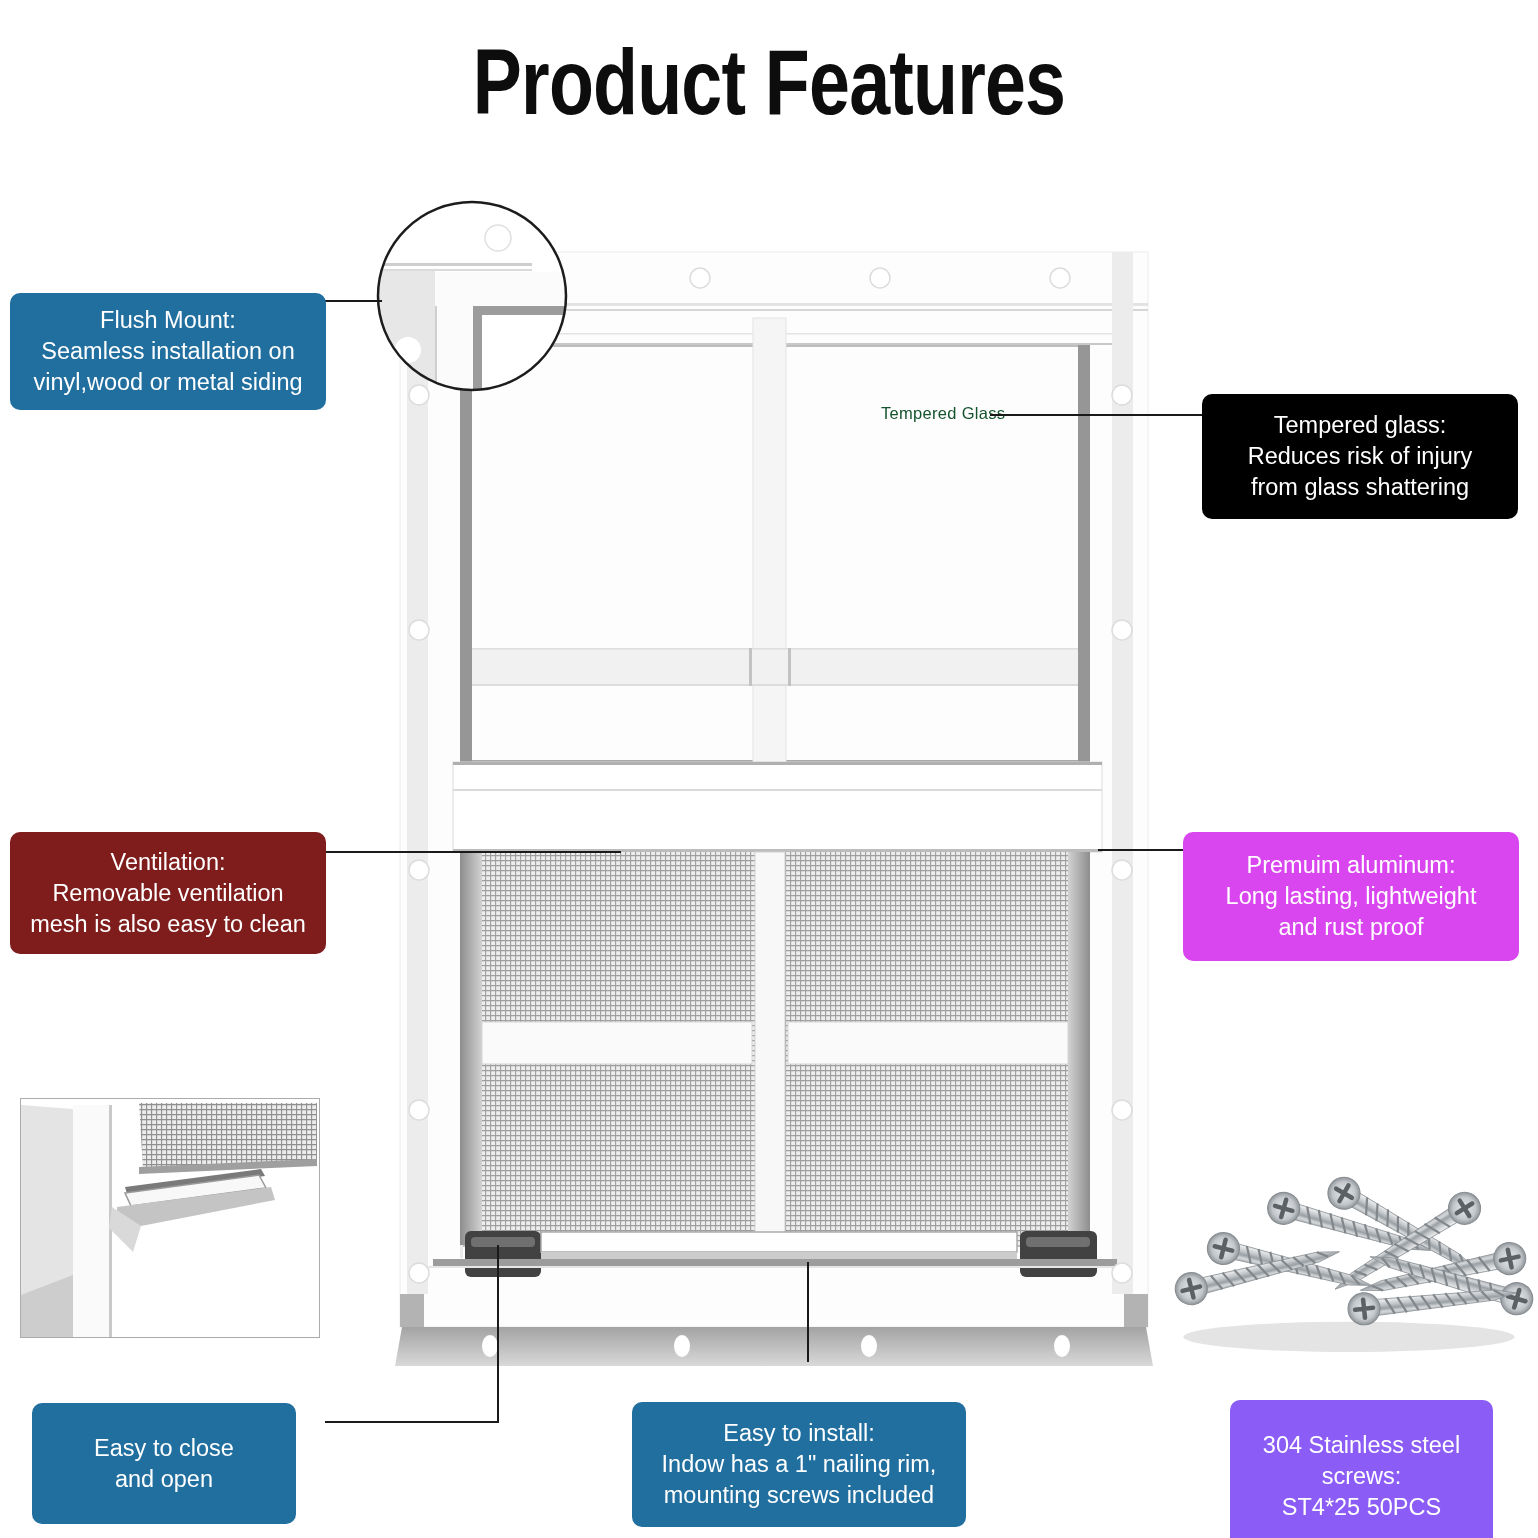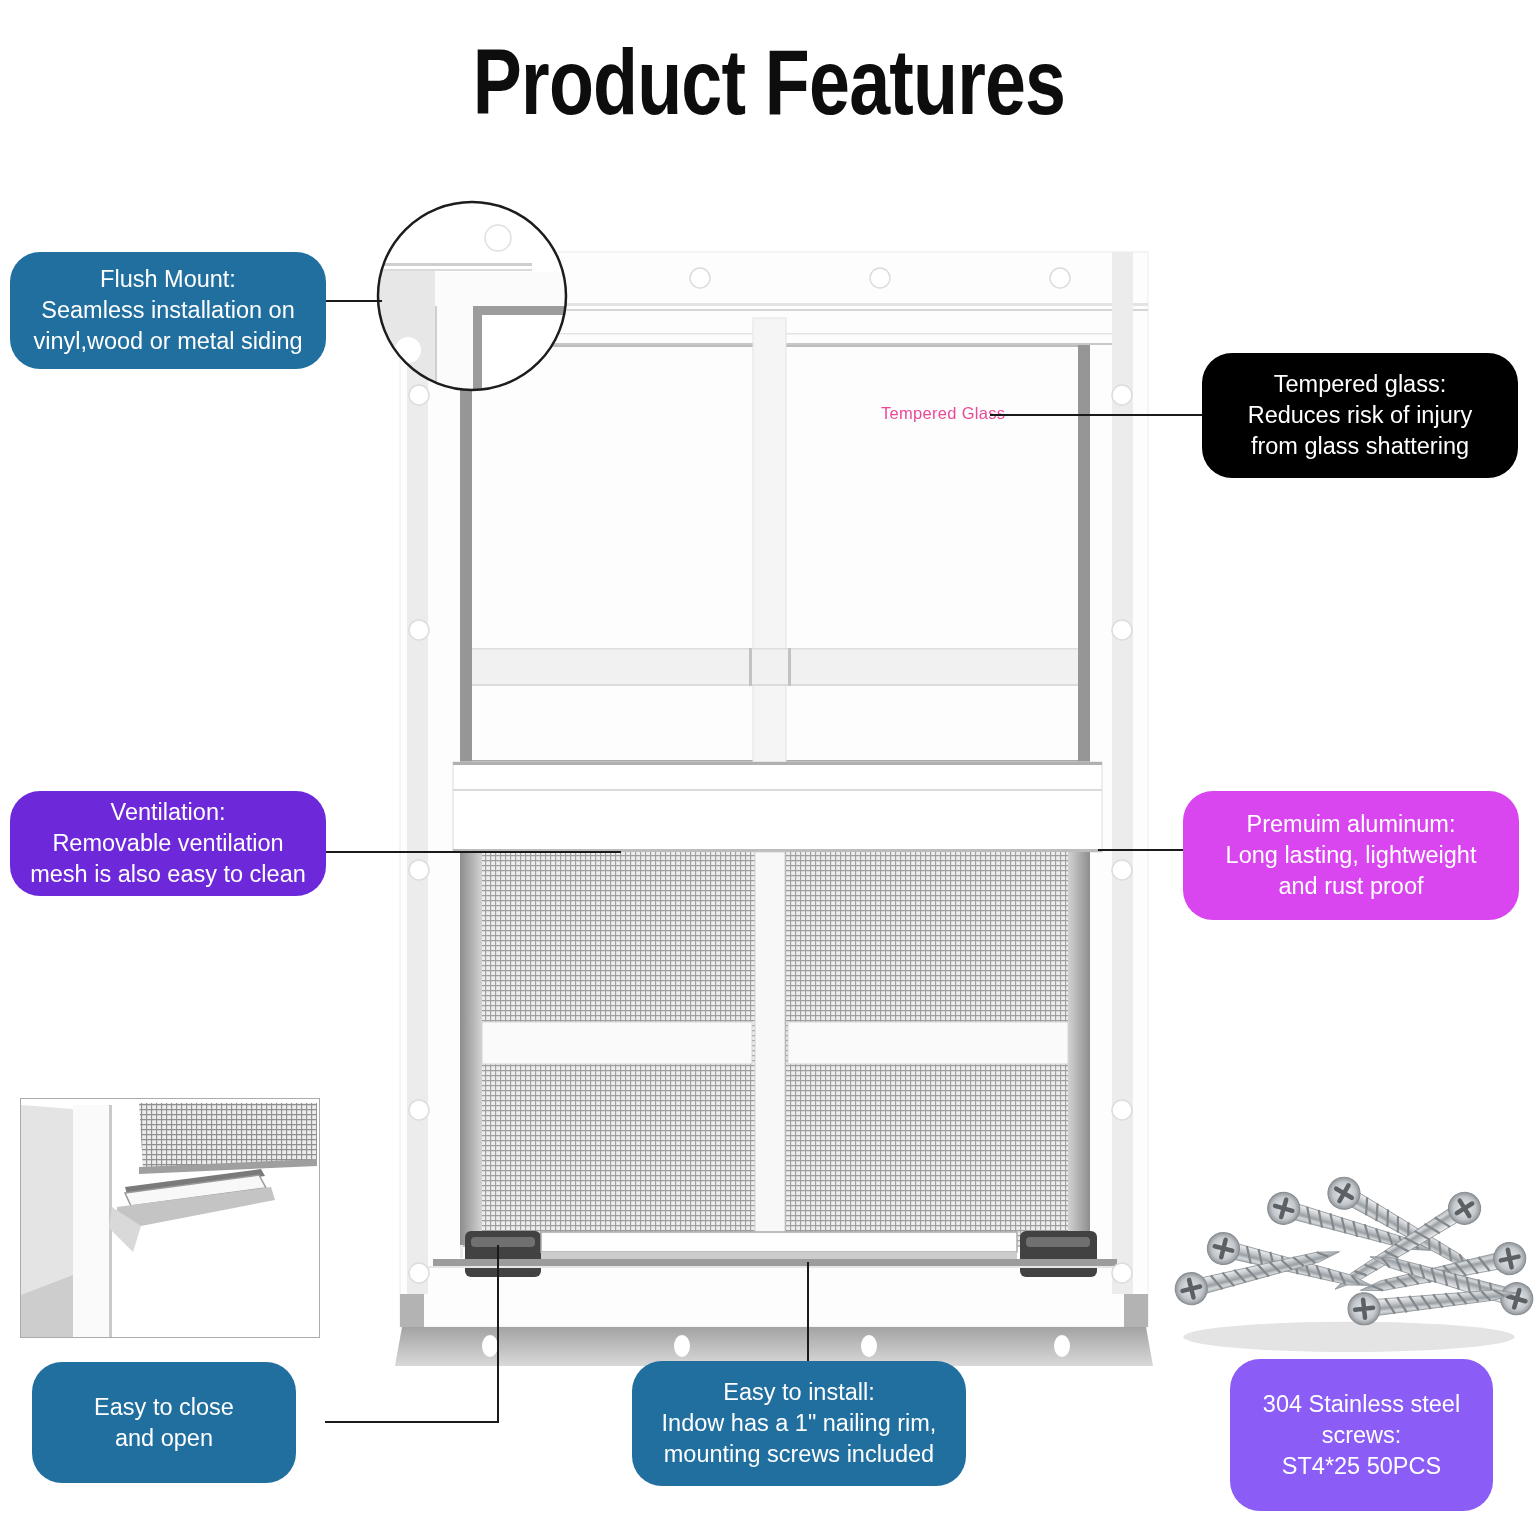--- a/index.html
+++ b/index.html
@@ -8,28 +8,29 @@
     font-family:"Liberation Sans", sans-serif;
   }
   .abs{position:absolute;}
   #title{
     left:0;right:0;top:30px;text-align:center;
     font-size:92px;font-weight:bold;color:#0d0d0d;
     transform:scaleX(.80);transform-origin:50% 50%;
     letter-spacing:-1px;white-space:nowrap;
   }
   .callout{
-    position:absolute;background:#216f9f;border-radius:30px;color:#ffffff;
+    position:absolute;background:#216f9f;border-radius:10px;color:#ffffff;
     display:flex;align-items:center;justify-content:center;text-align:center;
     font-size:23.5px;line-height:31px;white-space:pre-line;padding:6px 16px;
     box-sizing:border-box;
+    margin-top:41px;
   }
   .connector{position:absolute;background:#1a1a1a;}
   #glass-label{
-    position:absolute;left:881px;top:404px;font-size:16.5px;color:#ec4899;
+    position:absolute;left:881px;top:404px;font-size:16.5px;color:#14532d;
     letter-spacing:.3px;white-space:nowrap;
   }
   #inset-photo{
     position:absolute;left:20px;top:1098px;width:300px;height:240px;
     border:1px solid #ababab;background:#fff;box-sizing:border-box;
   }
   #screws-photo{position:absolute;left:1163px;top:1138px;width:375px;height:226px;}
 </style>
 </head>
 <body>
@@ -165,21 +166,21 @@
 <div class="connector" style="left:497px;top:1245px;width:2px;height:178px;"></div>
 <div class="connector" style="left:325px;top:1421px;width:174px;height:2px;"></div>
 <div class="connector" style="left:807px;top:1262px;width:2px;height:100px;"></div>
 
 <div class="callout" style="left: 10px; top: 252px; width: 316px; height: 117px; background: rgb(33, 111, 159);">Flush Mount:
 Seamless installation on
 vinyl,wood or metal siding</div>
 <div class="callout" style="left: 1202px; top: 353px; width: 316px; height: 125px; background: #000000;">Tempered glass:
 Reduces risk of injury
 from glass shattering</div>
-<div class="callout" style="left: 10px; top: 791px; width: 316px; height: 105px; background: #6d28d9;">Ventilation:
+<div class="callout" style="left: 10px; top: 791px; width: 316px; height: 122px; background: #7f1d1d;">Ventilation:
 Removable ventilation
 mesh is also easy to clean</div>
 <div class="callout" style="left: 1183px; top: 791px; width: 336px; height: 129px; background: #d946ef;">Premuim aluminum:
 Long lasting, lightweight
 and rust proof</div>
 <div class="callout" style="left: 32px; top: 1362px; width: 264px; height: 121px; background: rgb(33, 111, 159);">Easy to close
 and open</div>
 <div class="callout" style="left: 632px; top: 1361px; width: 334px; height: 125px; background: rgb(33, 111, 159);">Easy to install:
 Indow has a 1" nailing rim,
 mounting screws included</div>

